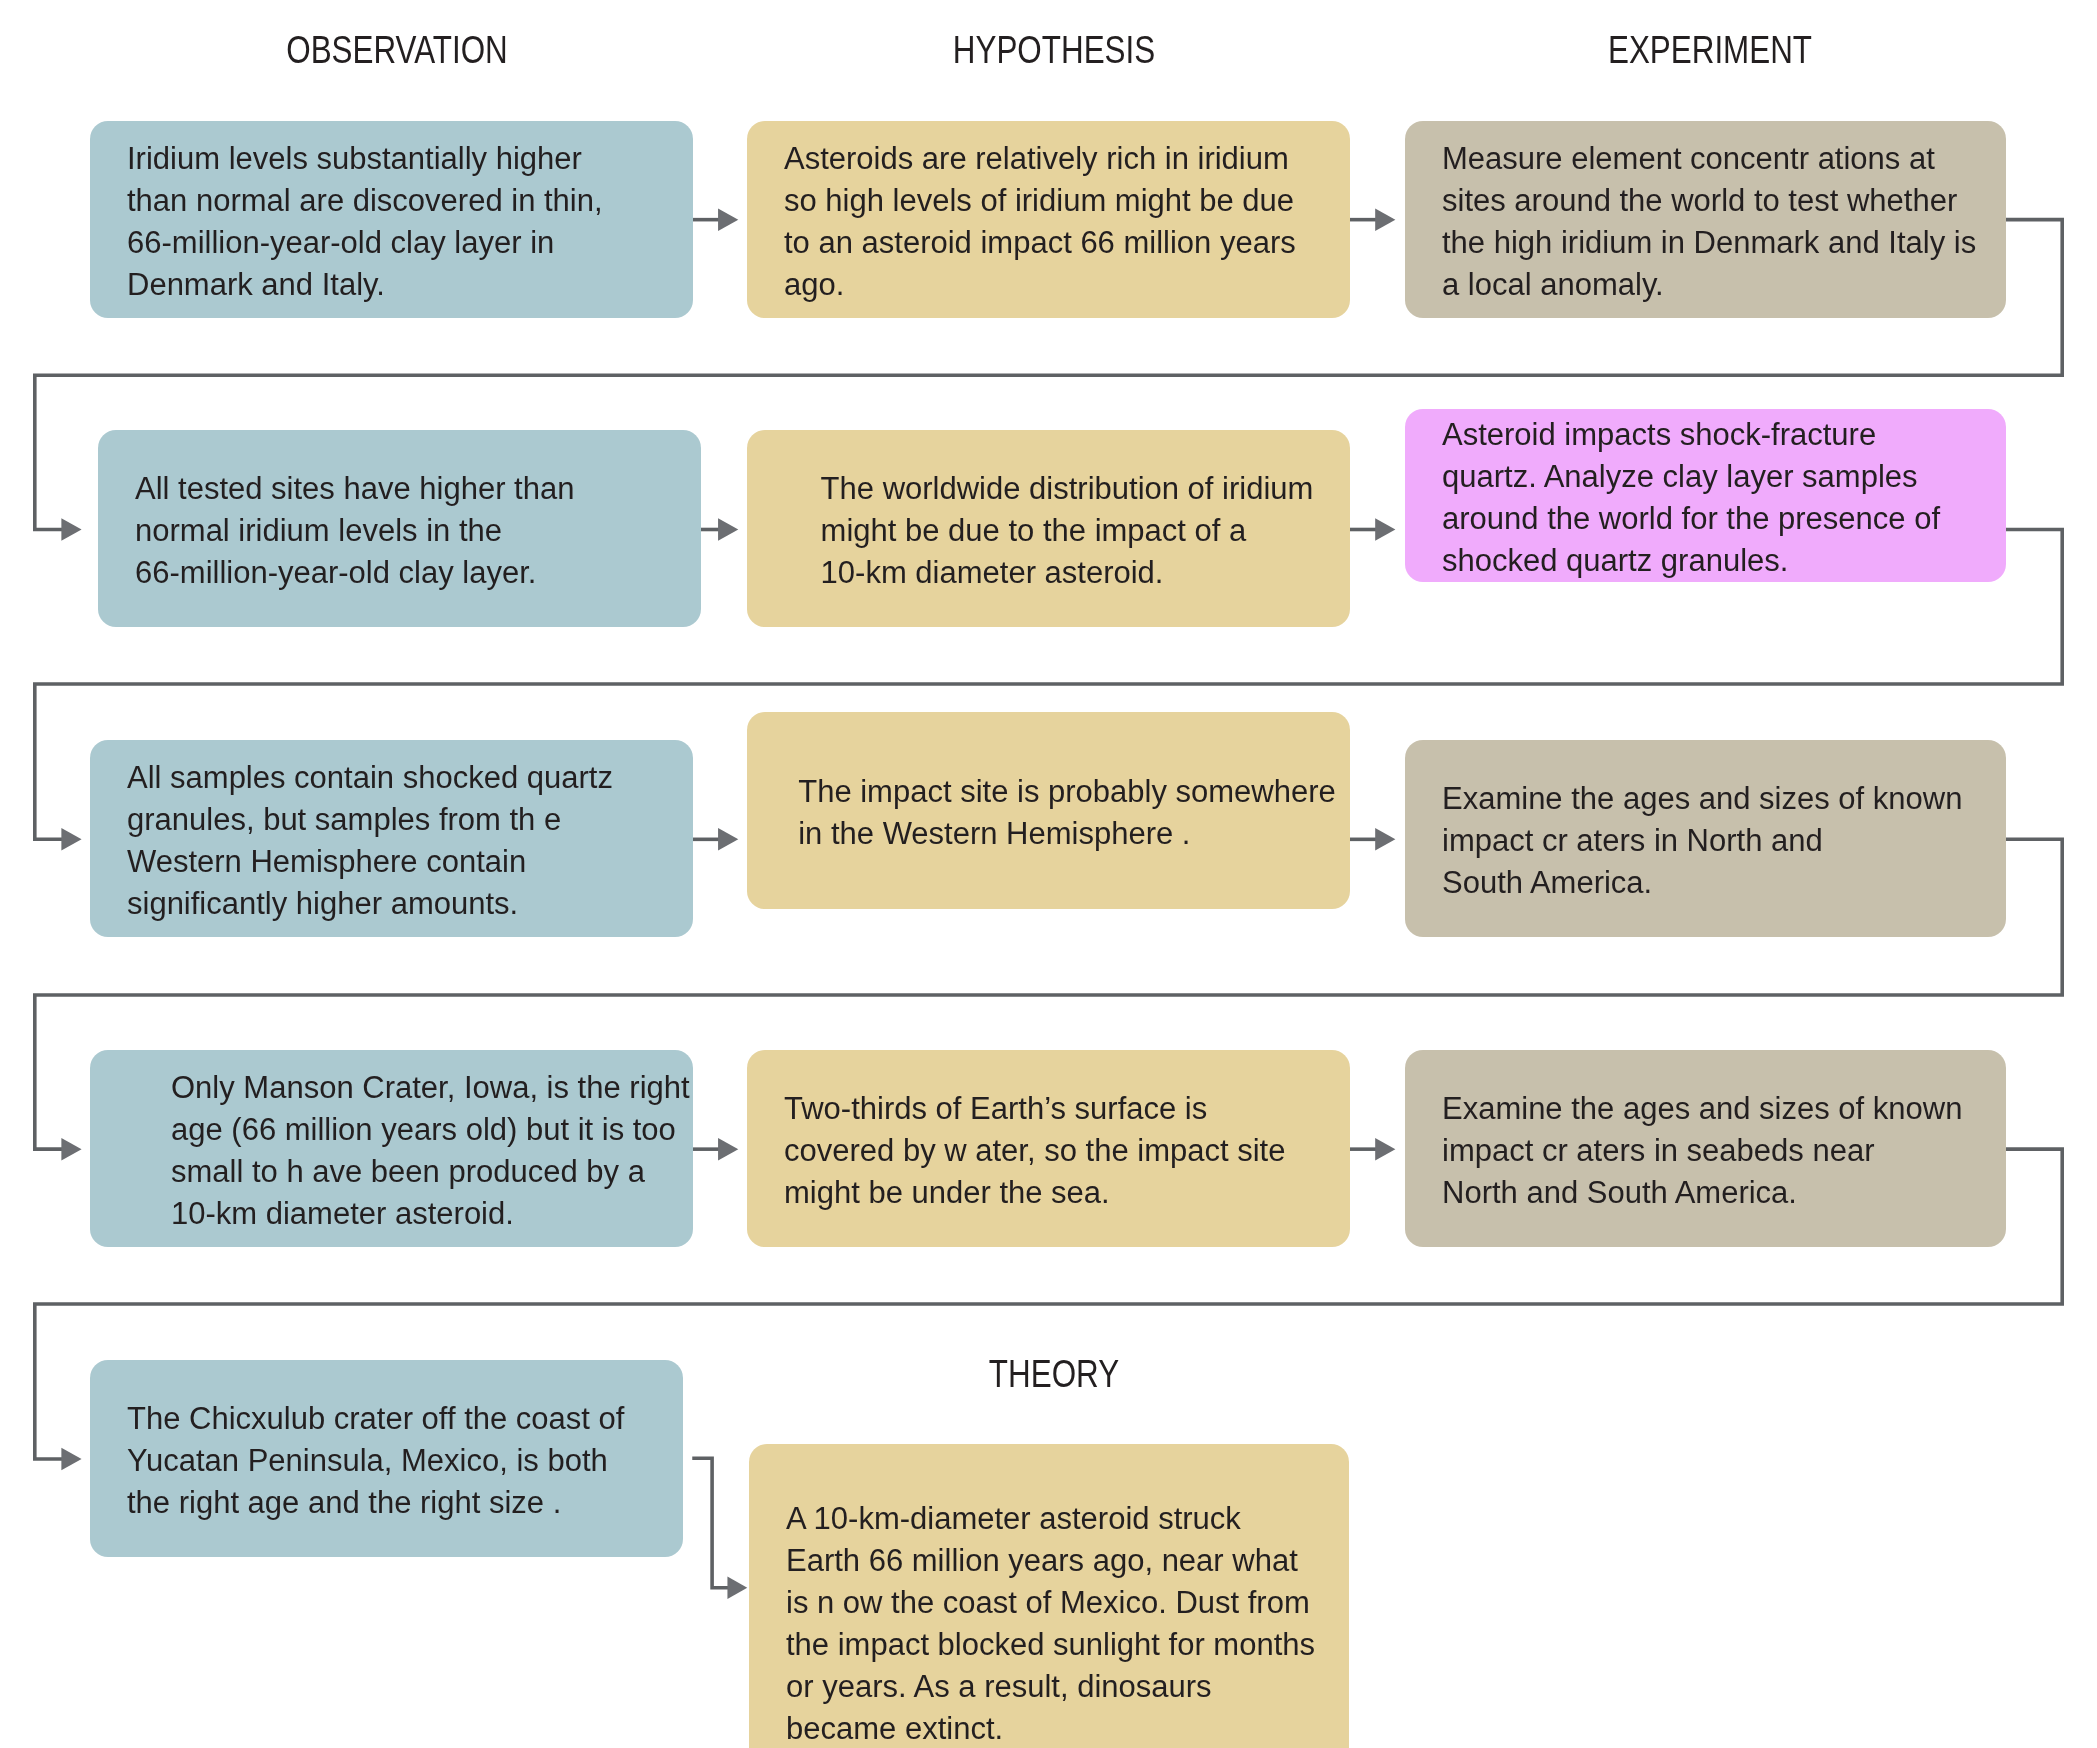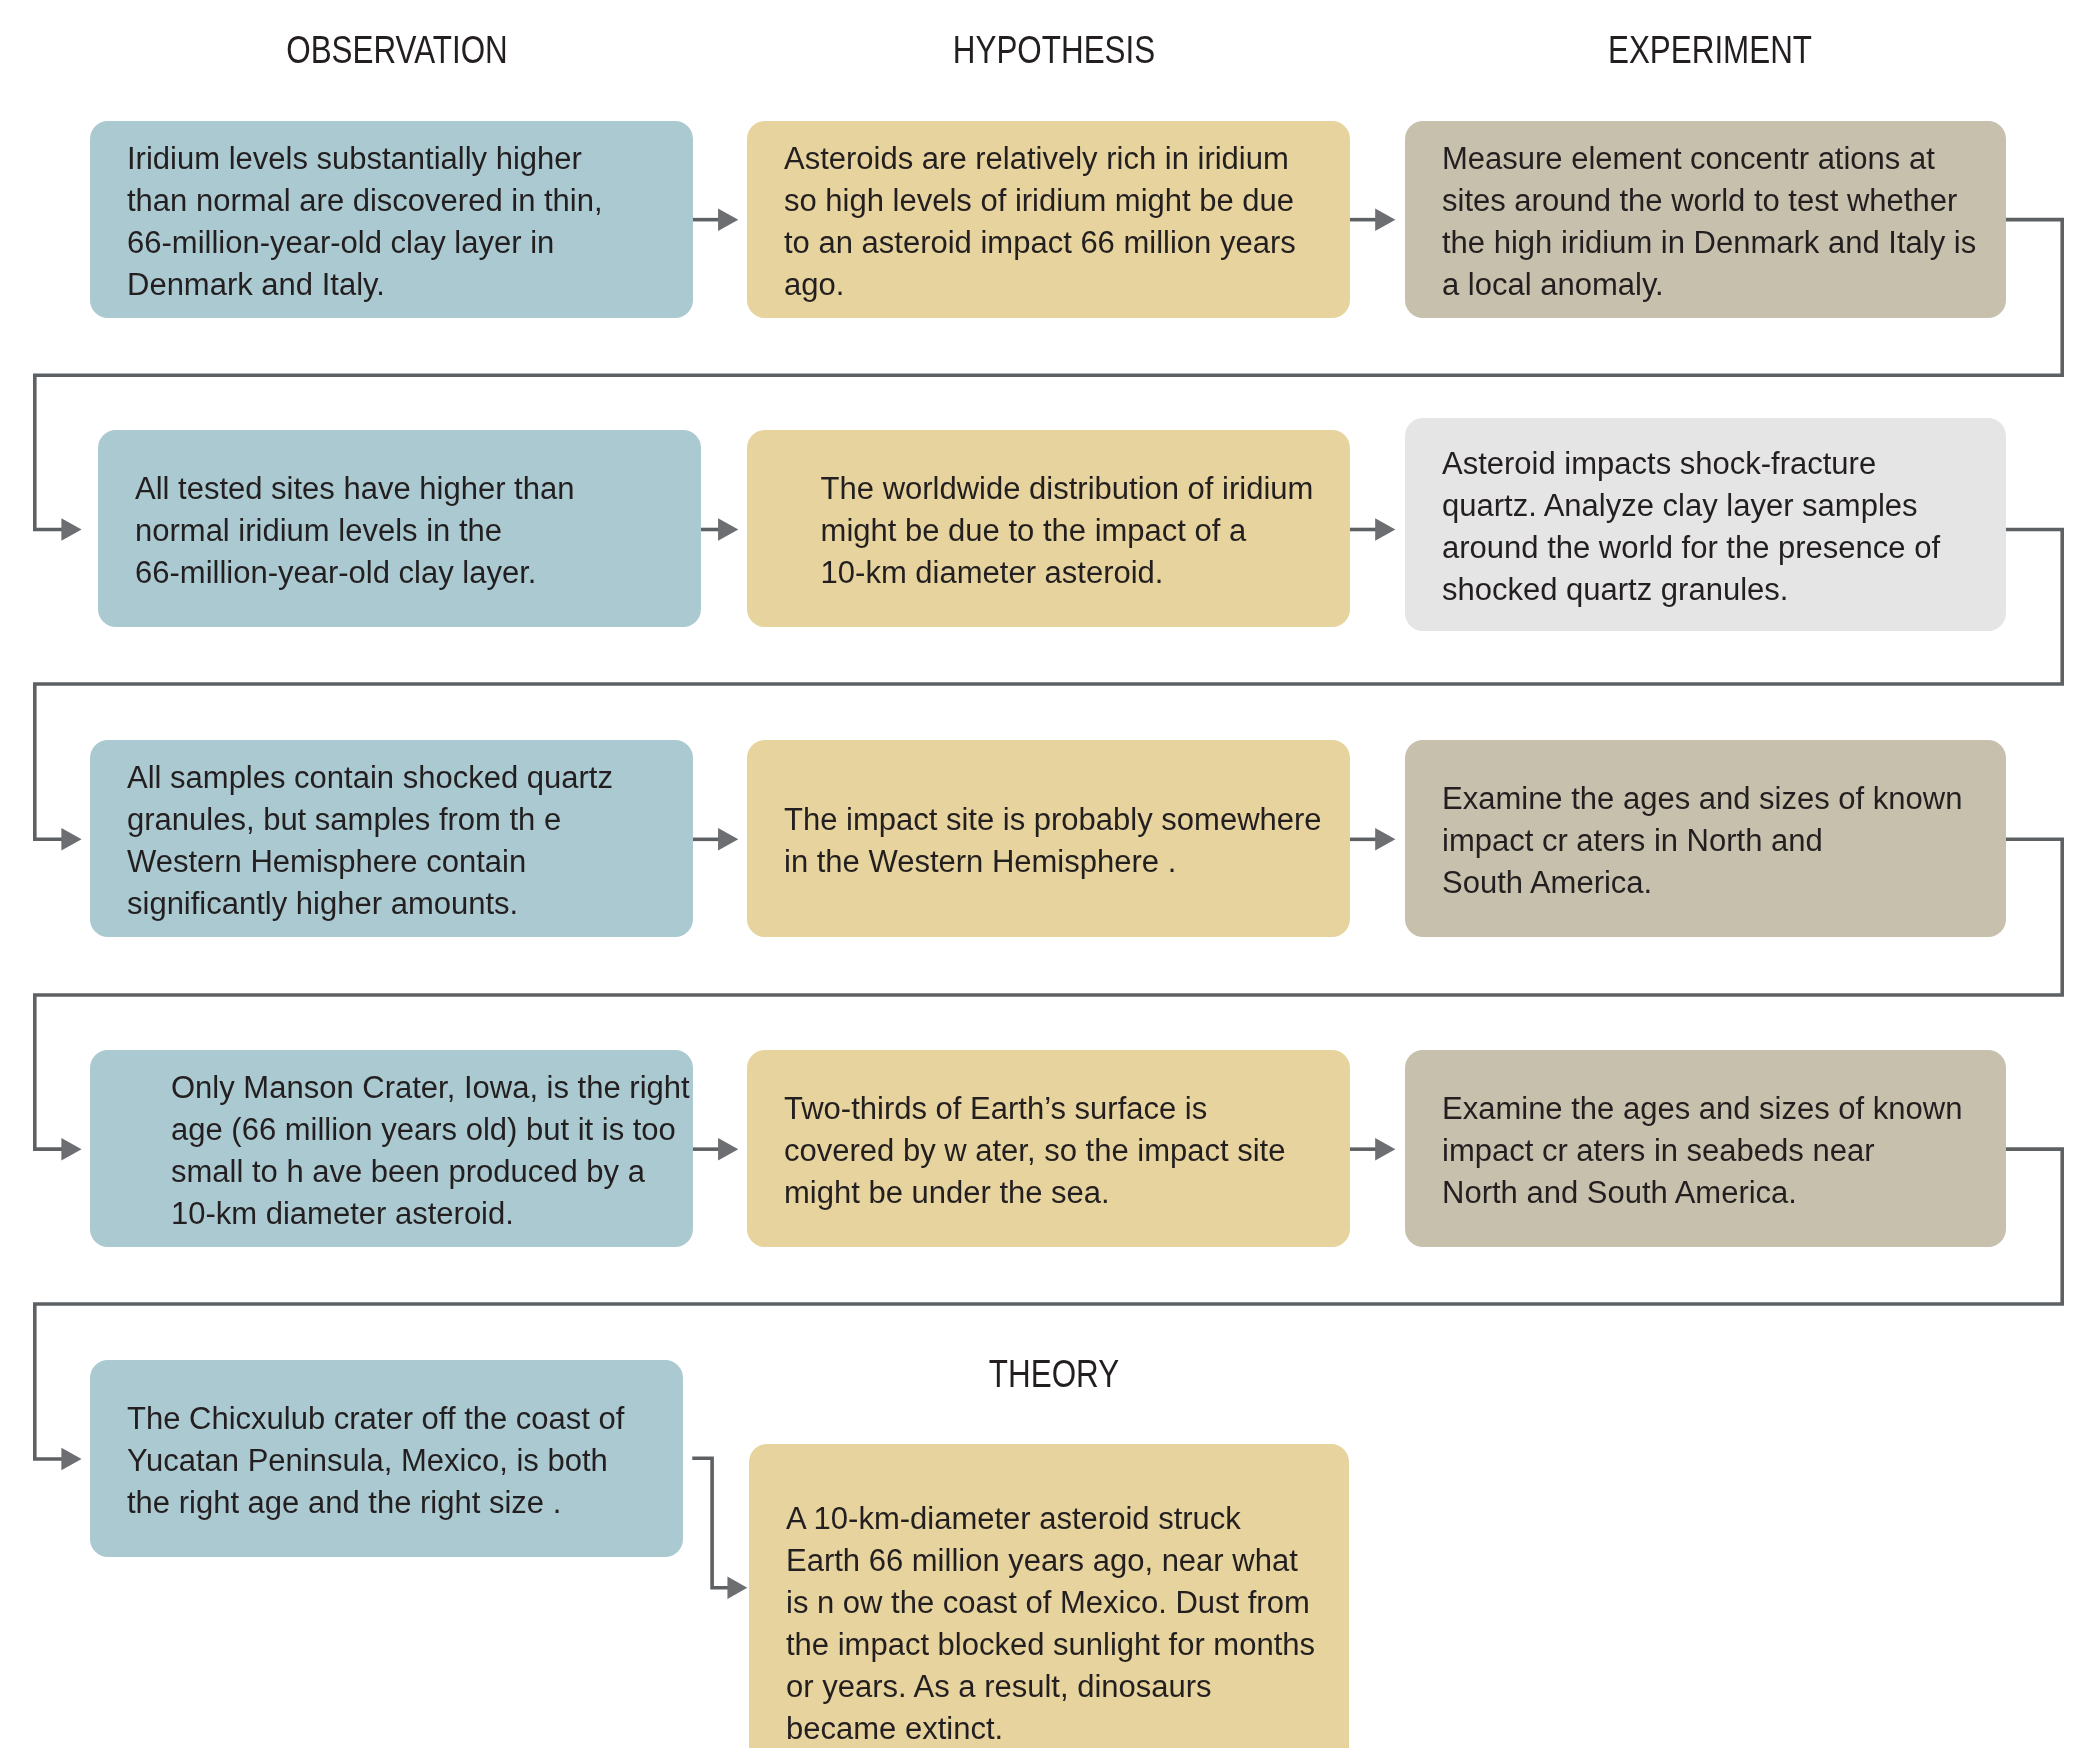--- a/index.html
+++ b/index.html
@@ -83,34 +83,34 @@
   <div class="box" style="left:98px;top:430px;width:603px;height:197px;background:#abc9d0;">
     <div class="txt">All tested sites have higher than
 normal iridium levels in the
 66-million-year-old clay layer.</div>
   </div>
   <div class="box" style="left:747px;top:430px;width:603px;height:197px;background:#e6d39d;justify-content:center;">
     <div class="txt">The worldwide distribution of iridium
 might be due to the impact of a
 10-km diameter asteroid.</div>
   </div>
-  <div class="box" style="left:1405px;top:418px;width:601px;height:213px;background:#e5e5e5;">
+  <div class="box" style="left:1405px;top:409px;width:601px;height:173px;background:#f0abfc;">
     <div class="txt">Asteroid impacts shock-fracture
 quartz. Analyze clay layer samples
 around the world for the presence of
 shocked quartz granules.</div>
   </div>
 
   <div class="box" style="left:90px;top:740px;width:603px;height:197px;background:#abc9d0;">
     <div class="txt">All samples contain shocked quartz
 granules, but samples from th e
 Western Hemisphere contain
 significantly higher amounts.</div>
   </div>
-  <div class="box" style="left:747px;top:740px;width:603px;height:197px;background:#e6d39d;">
+  <div class="box" style="left:747px;top:712px;width:603px;height:197px;background:#e6d39d;justify-content:center;">
     <div class="txt">The impact site is probably somewhere
 in the Western Hemisphere .</div>
   </div>
   <div class="box" style="left:1405px;top:740px;width:601px;height:197px;background:#c7c0ac;">
     <div class="txt">Examine the ages and sizes of known
 impact cr aters in North and
 South America.</div>
   </div>
 
   <div class="box" style="left:90px;top:1050px;width:603px;height:197px;background:#abc9d0;padding-left:44px;">

